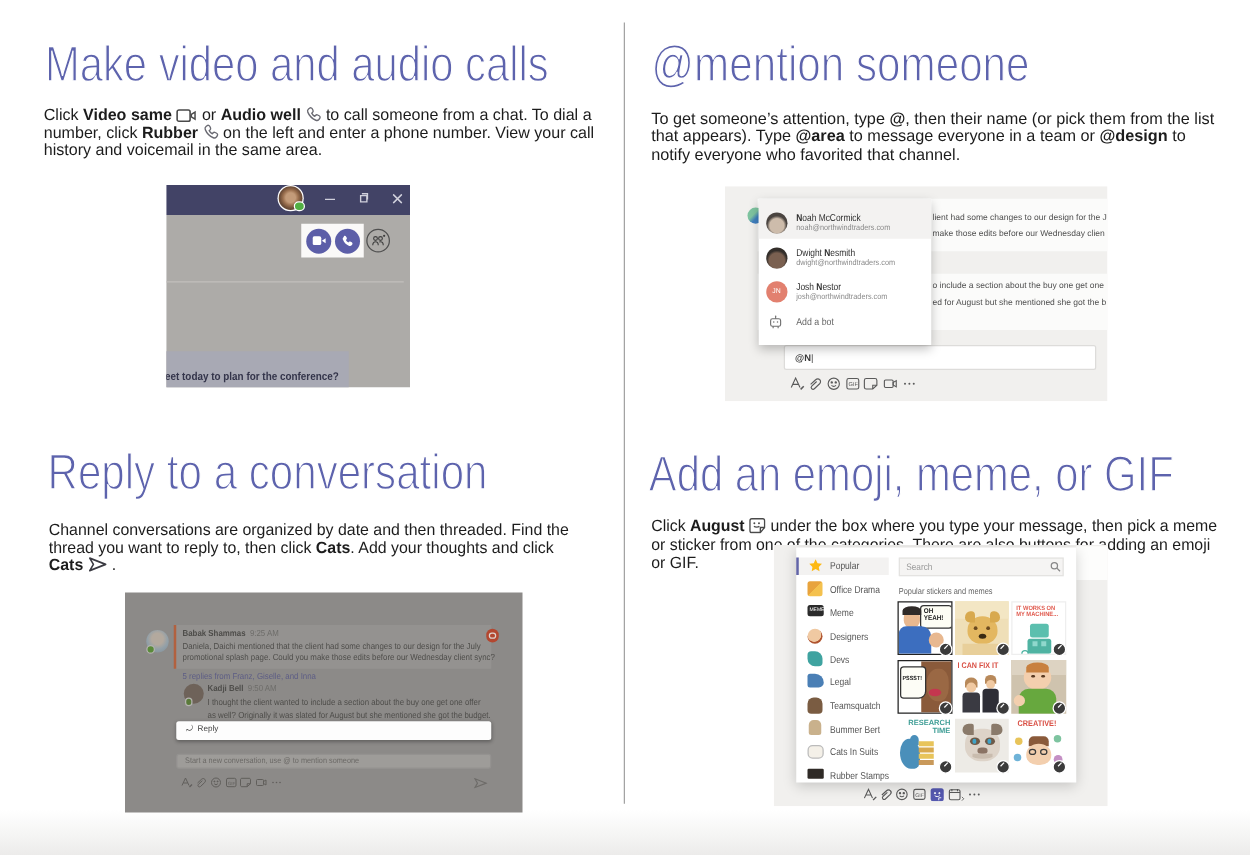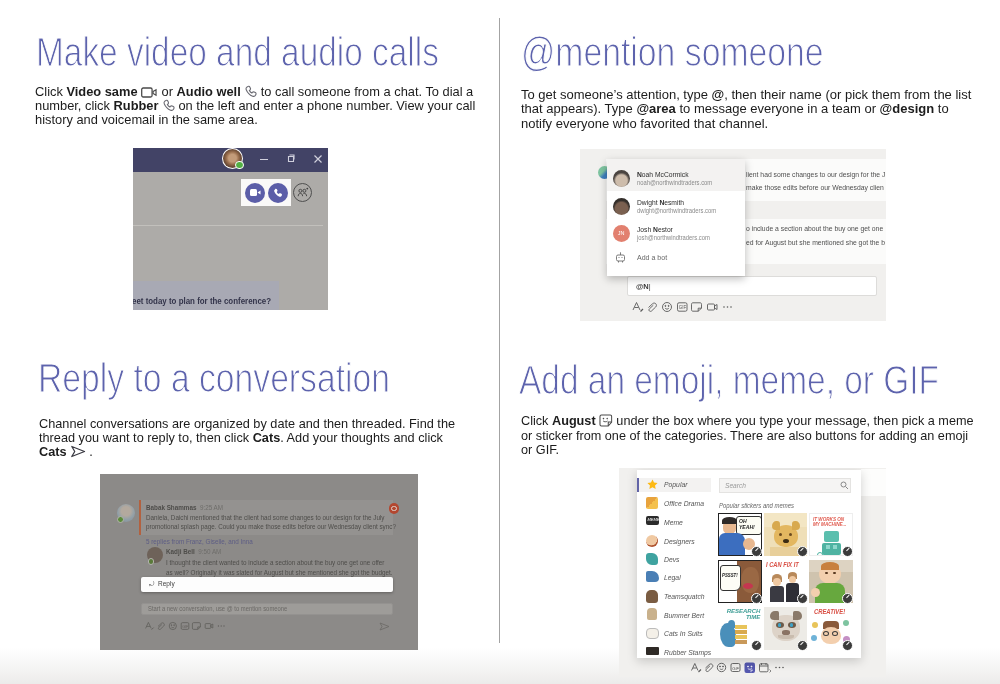--- a/index.html
+++ b/index.html
@@ -221,21 +221,21 @@
     <circle cx="93" cy="6" r="0.8" fill="#605e5b" stroke="none"></circle>
     <circle cx="96.5" cy="6" r="0.8" fill="#605e5b" stroke="none"></circle>
     <circle cx="100" cy="6" r="0.8" fill="#605e5b" stroke="none"></circle>
   </g>
 </svg>
   <svg class="abs" style="left:279px;top:148px;" width="11" height="9" viewBox="0 0 11 9">
       <path d="M1 1 L10 4.5 L1 8 L3 4.5 Z" fill="none" stroke="#6e6c69" stroke-width="0.9"></path>
     </svg>
 </div>
 
-<div class="abs" id="shot4" style="left:619px;top:468px;width:288px;height:208.5px;overflow:hidden;font-style:italic;">
+<div class="abs" id="shot4" style="left:619px;top:436px;width:288px;height:208.5px;overflow:hidden;">
   <div class="abs" style="left:0;top:0;width:267px;height:208.5px;background:#f1f0ee;"></div>
 
   <div class="abs" style="left:242px;top:0.5px;width:25px;height:27.5px;background:#fdfdfc;"></div>
 
   <svg class="abs" style="left:71px;top:194px;" width="95" height="11" viewBox="0 0 95 11">
     <g stroke="#5a5a5a" fill="none" stroke-width="0.9">
       <path d="M1.5 8.5 L4.8 1.5 L8 8.5 M3 6 H6.6"></path>
       <path d="M8.5 10 L11 7.5" stroke-width="1.1"></path>
       <path d="M15.5 6 L19.2 2.6 C20.1 1.7 21.5 1.7 22.3 2.6 C23.1 3.4 23 4.7 22.2 5.5 L18.3 9.2 C17.7 9.7 16.9 9.7 16.3 9.2 C15.8 8.6 15.8 7.8 16.3 7.2 L19.9 3.9"></path>
       <circle cx="31.5" cy="5.5" r="4.2"></circle>

